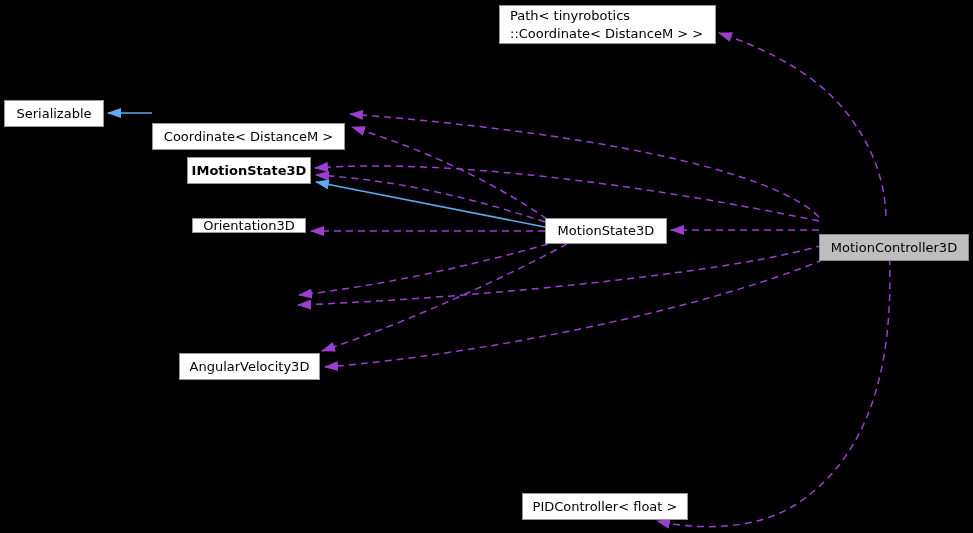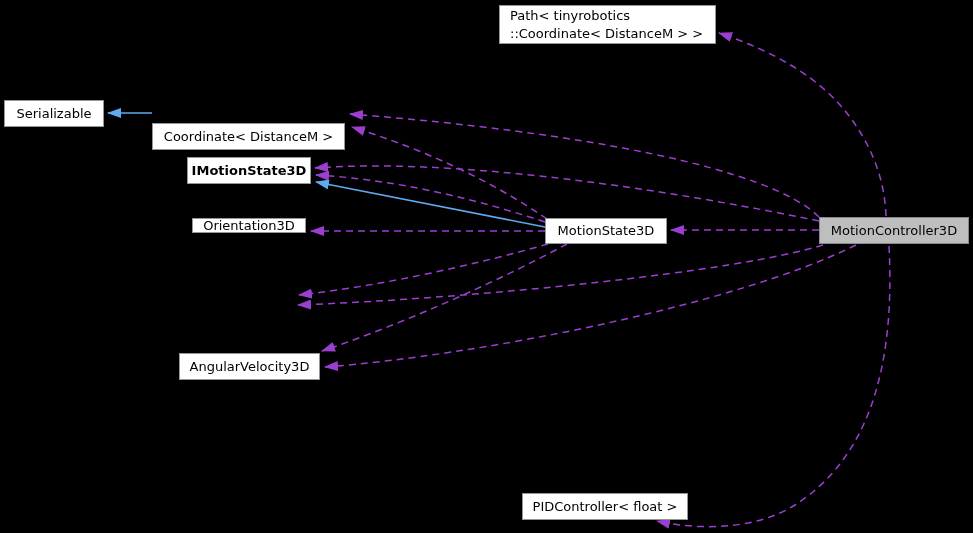--- a/index.html
+++ b/index.html
@@ -73,20 +73,20 @@
 ::Coordinate&lt; DistanceM &gt; &gt;</div>
 
   <div class="node" style="left:152px;top:100px;width:193px;height:27px;margin-top:23px;">Coordinate&lt; DistanceM &gt;</div>
 
   <div class="node" style="left:187px;top:157px;width:124px;height:27px;font-weight:bold;">IMotionState3D</div>
 
   <div class="node" style="left:192px;top:218px;width:114px;height:15px;">Orientation3D</div>
 
   <div class="node" style="left:545px;top:218px;width:122px;height:26px;">MotionState3D</div>
 
-  <div class="node current" style="left:819px;top:217px;width:150px;height:27px;">MotionController3D</div>
+  <div class="node current" style="left:819px;top:234px;width:150px;height:27px;">MotionController3D</div>
 
 
   <div class="node" style="left:179px;top:353px;width:141px;height:27px;">AngularVelocity3D</div>
 
   <div class="node" style="left:522px;top:493px;width:166px;height:27px;">PIDController&lt; float &gt;</div>
 
 </div>
 
 </body></html>

